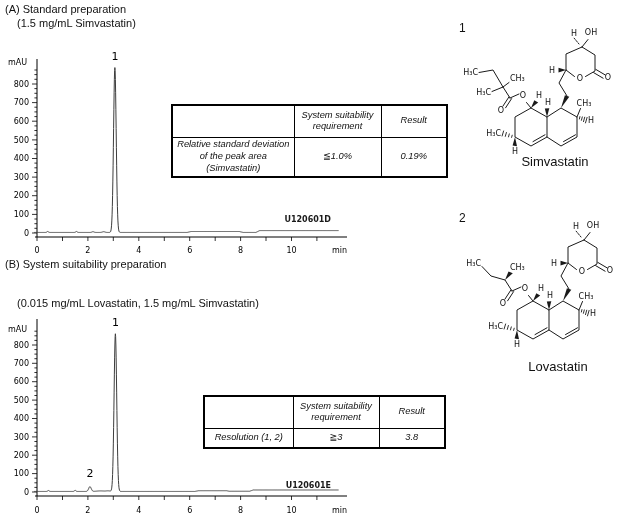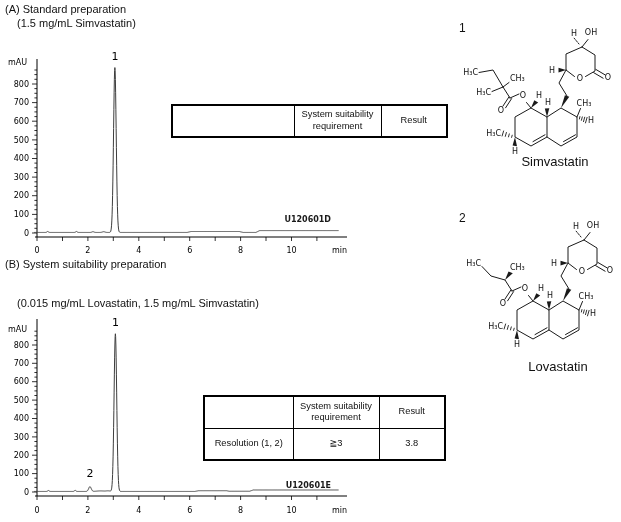--- a/index.html
+++ b/index.html
@@ -4,21 +4,21 @@
 <style>
   html,body{margin:0;padding:0}
   body{
     width:621px;height:522px;position:relative;background:#ffffff;overflow:hidden;
     font-family:"Liberation Sans","DejaVu Sans",sans-serif;color:#1a1a1a;
   }
   .abs{position:absolute}
   .ptitle{font-size:11px;line-height:13px;white-space:nowrap;color:#111}
   .stable{
     position:absolute;border-collapse:collapse;table-layout:fixed;background:#fff;
-    border:2px solid #000;text-align:center;font-size:9.3px;line-height:1.25;color:#111;
+    border:2px solid #000;text-align:center;font-size:9.3px;line-height:1.25;color:#111;font-style:italic;
   }
   .stable th,.stable td{border:1px solid #000;font-weight:normal;padding:1px 4px;vertical-align:middle}
   .cap{position:absolute;width:160px;text-align:center;font-size:13px;color:#111}
   .molnum{position:absolute;font-size:12px;color:#111}
   #chromsvg{position:absolute;left:0;top:0;pointer-events:none}
   svg text{font-family:"DejaVu Sans","Liberation Sans",sans-serif}
   .tick{font-size:8px;fill:#000}
   .ann{font-size:8px;font-weight:bold;fill:#1a1a1a}
   .pk{font-size:11px;fill:#000}
   .al{font-size:8px;fill:#111;text-anchor:middle}
@@ -94,36 +94,41 @@
       <col style="width:122px">
       <col style="width:87px">
       <col style="width:66px">
     </colgroup>
   <tbody>
       <tr style="height:32px">
     <th></th>
     <th>System suitability requirement</th>
     <th>Result</th>
   </tr>
+  <tr style="height:40px">
+    <td>Relative standard deviation of the peak area (Simvastatin)</td>
+    <td>≦1.0%</td>
+    <td>0.19%</td>
+  </tr>
 </tbody>
   </table>
 
 <table class="stable" style="left:203px;top:395px">
   <colgroup>
       <col style="width:89px">
       <col style="width:86px">
       <col style="width:66px">
     </colgroup>
   <tbody>
       <tr style="height:32px">
     <th></th>
     <th>System suitability requirement</th>
     <th>Result</th>
   </tr>
-  <tr style="height:32px">
+  <tr style="height:20px">
     <td>Resolution (1, 2)</td>
     <td>≧3</td>
     <td>3.8</td>
   </tr>
 </tbody>
   </table>
 
 <div class="molnum" style="left:459px;top:21px">1</div>
 <div class="molnum" style="left:459px;top:211px">2</div>
 <div class="cap" style="left:475px;top:154px">Simvastatin</div>

